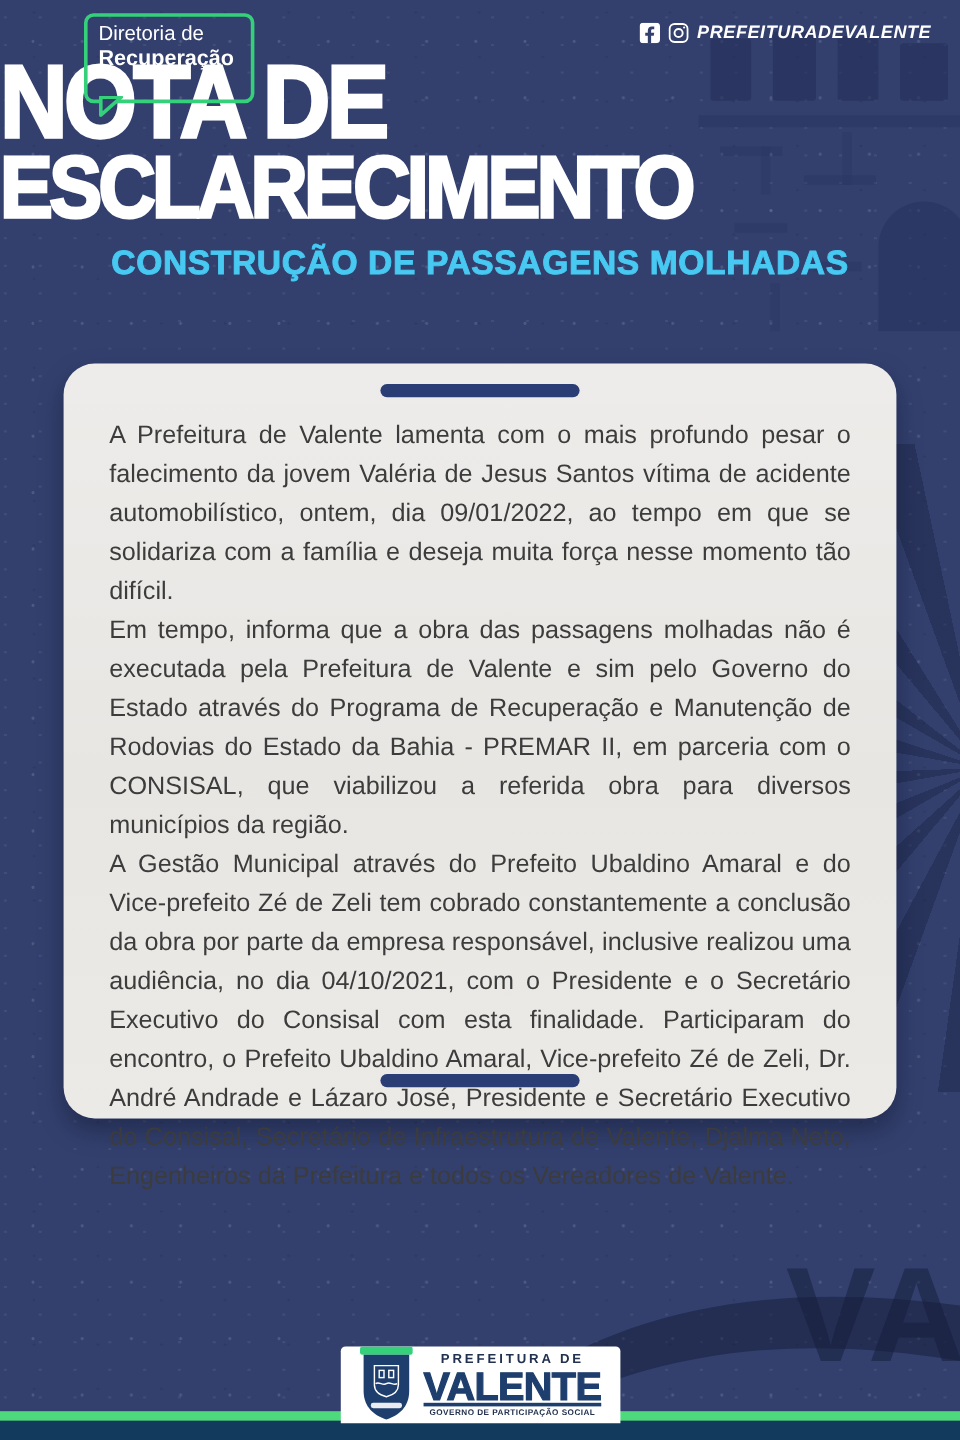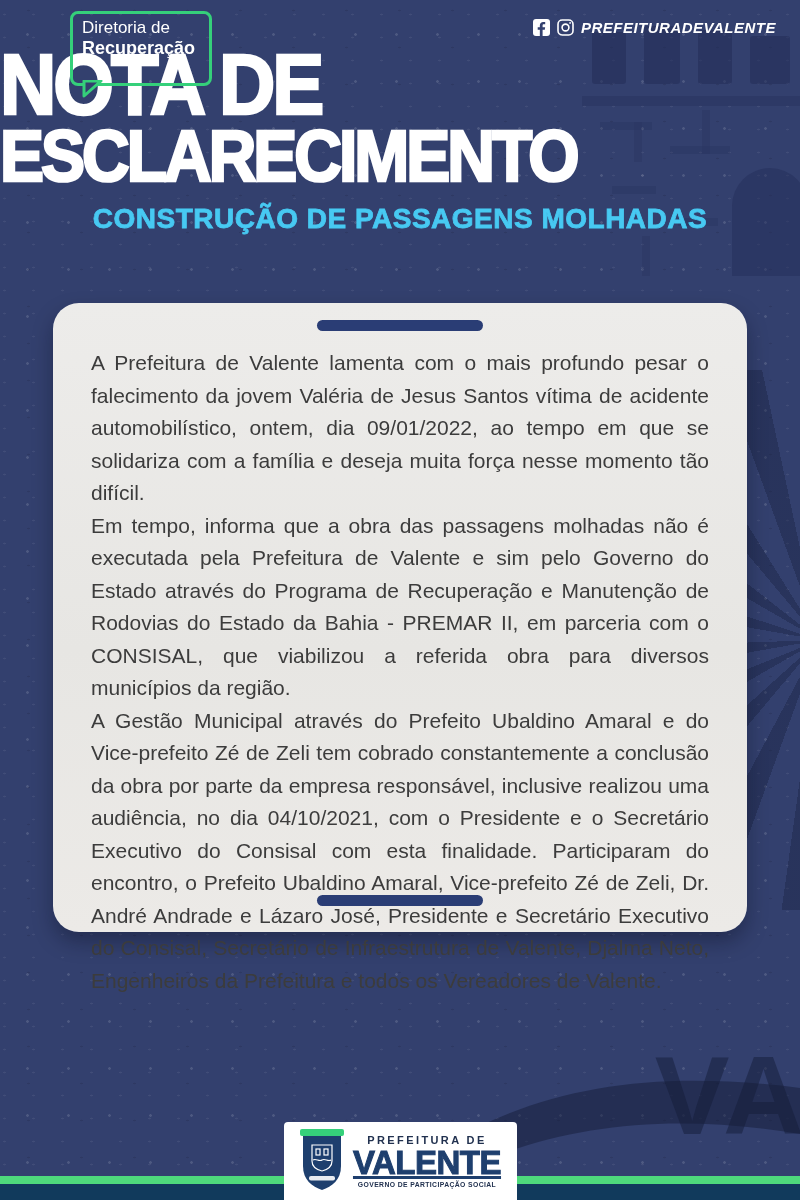--- a/index.html
+++ b/index.html
@@ -77,21 +77,21 @@
     font-size:21px; line-height:32.5px; text-align:justify;
     max-height:700px; overflow:hidden;
   }
   .card-body p{margin:0;}
   
   .stripe-green{position:absolute; left:0; top:1176px; width:100%; height:8px;
     background:var(--stripe_green,#4ed97c); z-index:3;}
   .band-bottom{position:absolute; left:0; top:1184px; width:100%; height:16px;
     background:var(--footer_band,#113a5c); z-index:3;}
   .footer-box{
-    position:absolute; left:284px; top:1122px; width:233px; height:78px; z-index:4;
+    position:absolute; left:284px; top:1122px; width:233px; height:64px; z-index:4;
     background:#fff; border-radius:4px 4px 0 0;
     display:flex; align-items:center; justify-content:center; gap:9px;
   }
   .footer-text{display:flex; flex-direction:column; align-items:center;}
   .footer-org-top{color:#21314f; font-size:11px; font-weight:700; letter-spacing:2.4px; white-space:nowrap;}
   .footer-org-name{color:var(--footer_navy,#1e3f6e); font-size:33px; line-height:33px;
     font-weight:900; letter-spacing:-.5px; -webkit-text-stroke:1px var(--footer_navy,#1e3f6e); white-space:nowrap;text-decoration:underline;}
   .footer-org-tagline{color:#21314f; font-size:6.8px; font-weight:700; letter-spacing:.4px;
     margin-top:2px; white-space:nowrap;}
 </style>

